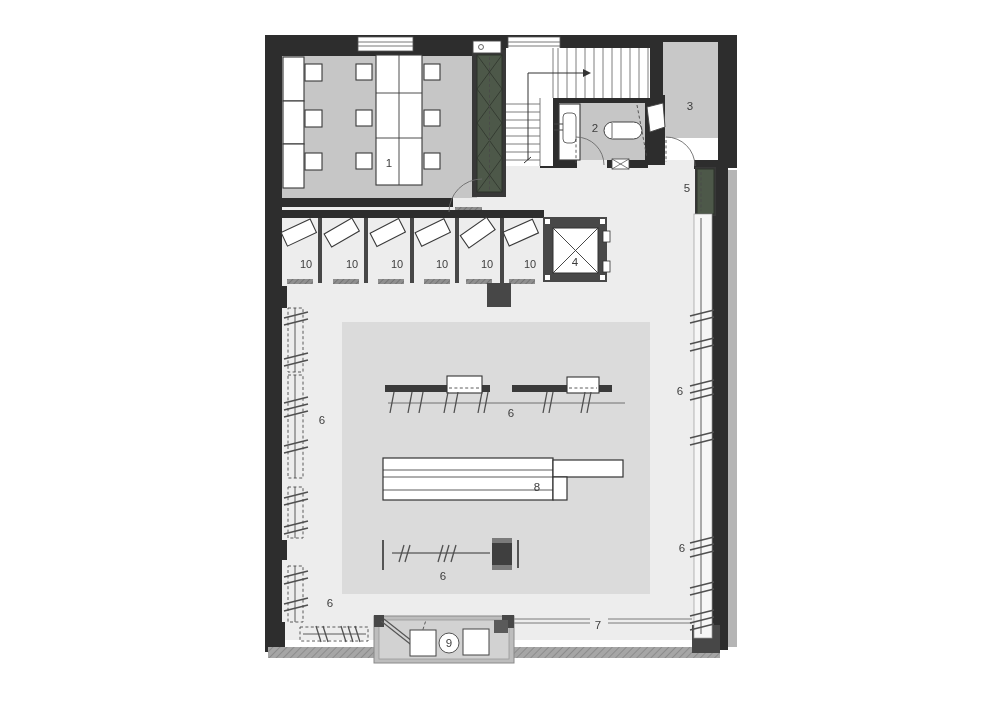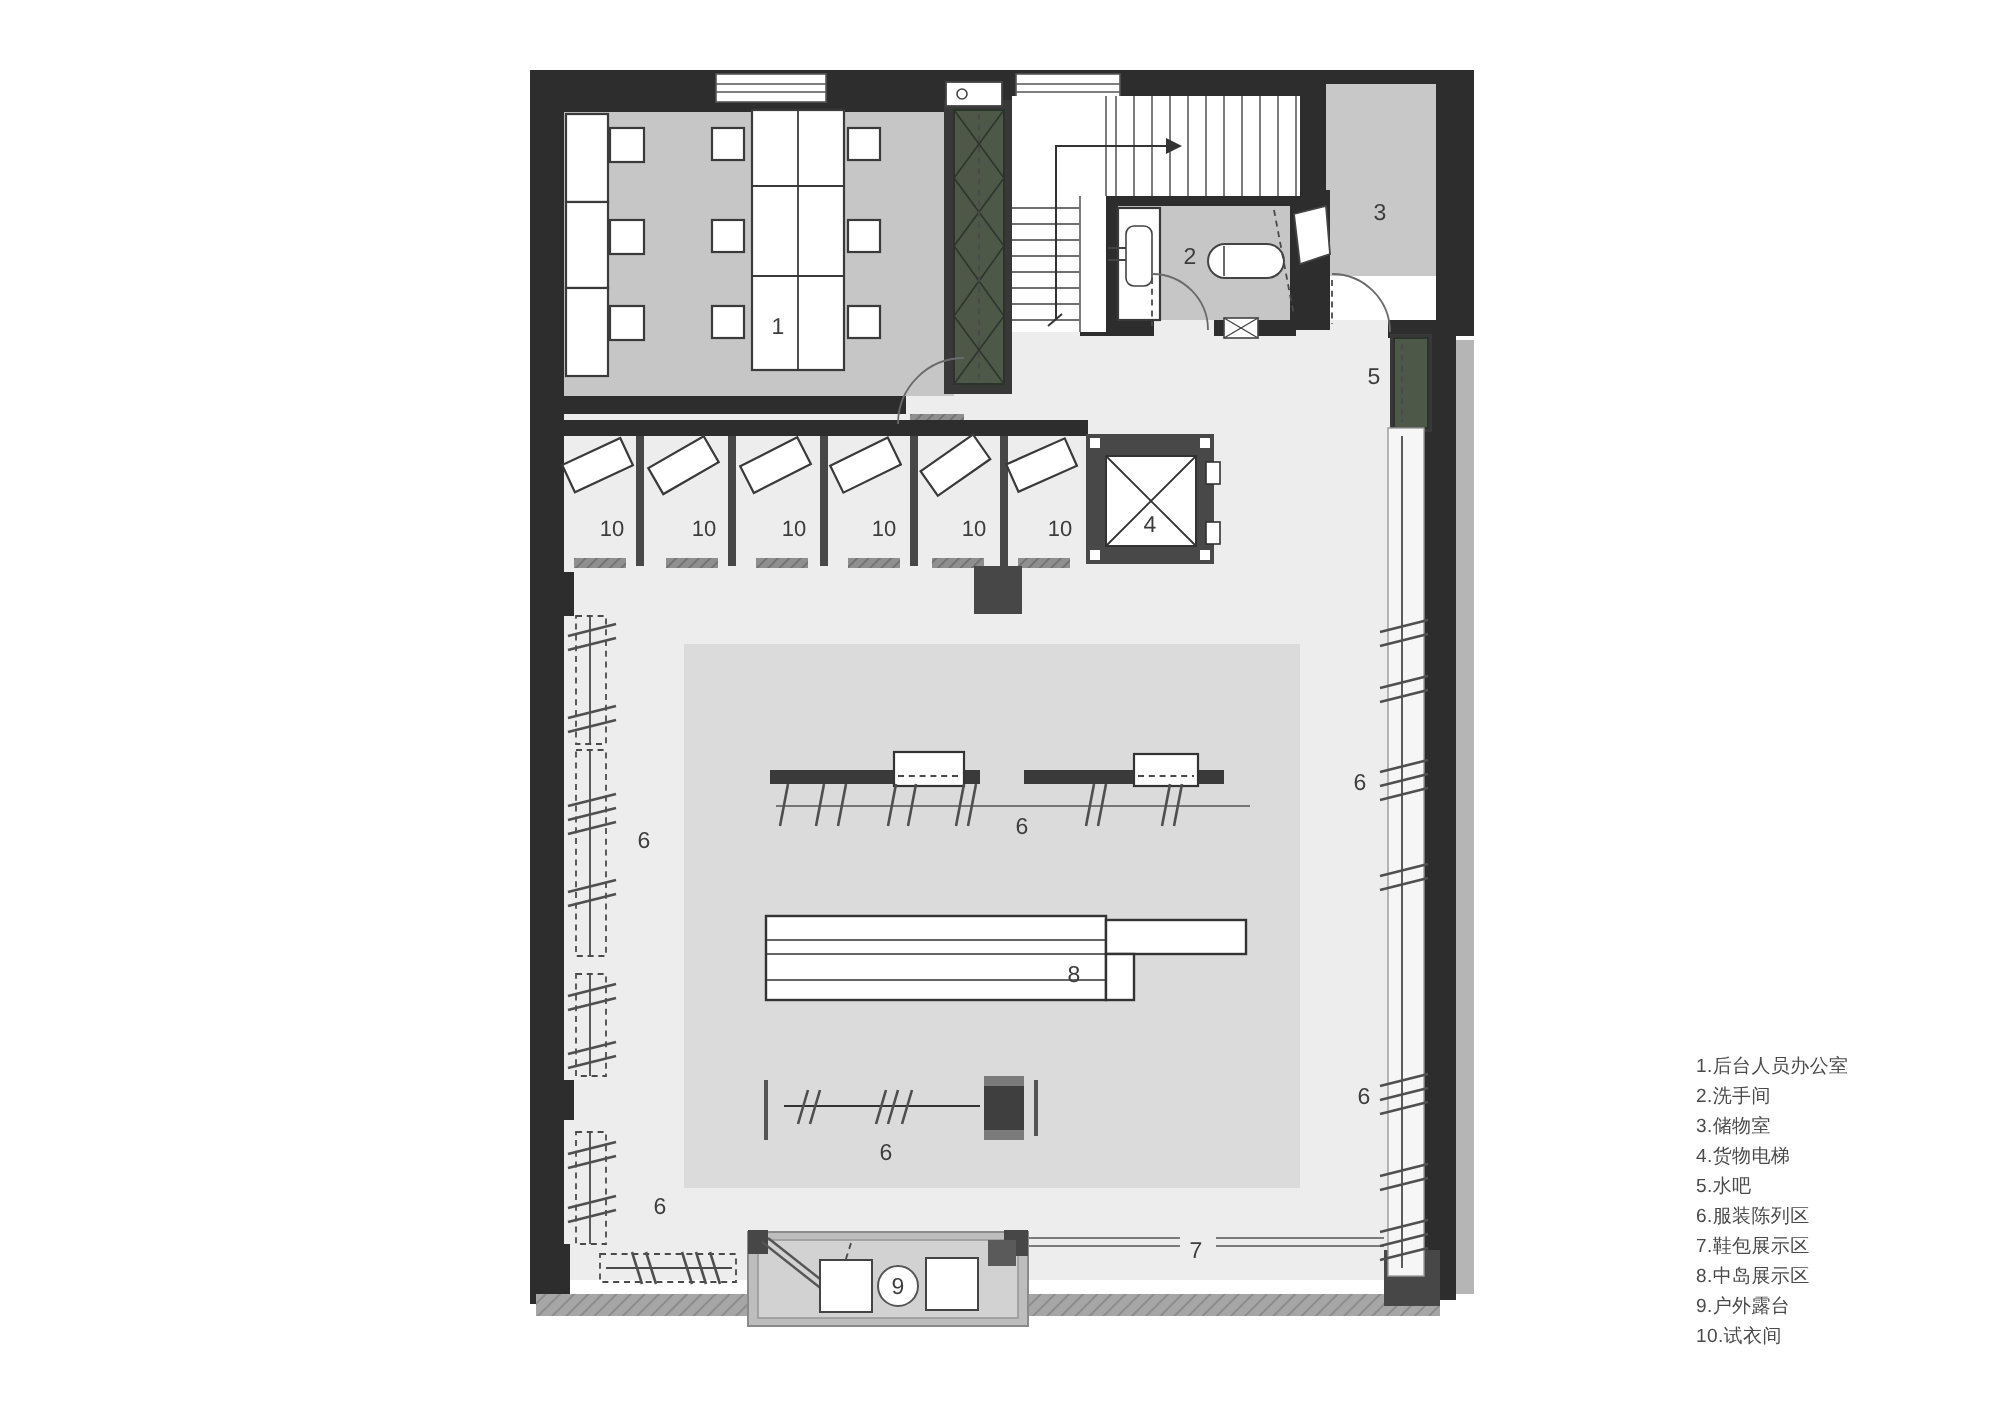--- a/index.html
+++ b/index.html
@@ -384,25 +384,13 @@
     <text class="lbl" x="449" y="647">9</text>
     <text class="lbl-sm" x="306" y="268">10</text>
     <text class="lbl-sm" x="352" y="268">10</text>
     <text class="lbl-sm" x="397" y="268">10</text>
     <text class="lbl-sm" x="442" y="268">10</text>
     <text class="lbl-sm" x="487" y="268">10</text>
     <text class="lbl-sm" x="530" y="268">10</text>
   </g>
 </svg>
 
-<div class="legend">
-  <div>1.后台人员办公室</div>
-  <div>2.洗手间</div>
-  <div>3.储物室</div>
-  <div>4.货物电梯</div>
-  <div>5.水吧</div>
-  <div>6.服装陈列区</div>
-  <div>7.鞋包展示区</div>
-  <div>8.中岛展示区</div>
-  <div>9.户外露台</div>
-  <div>10.试衣间</div>
 </div>
-</div>
 
 </body></html>

